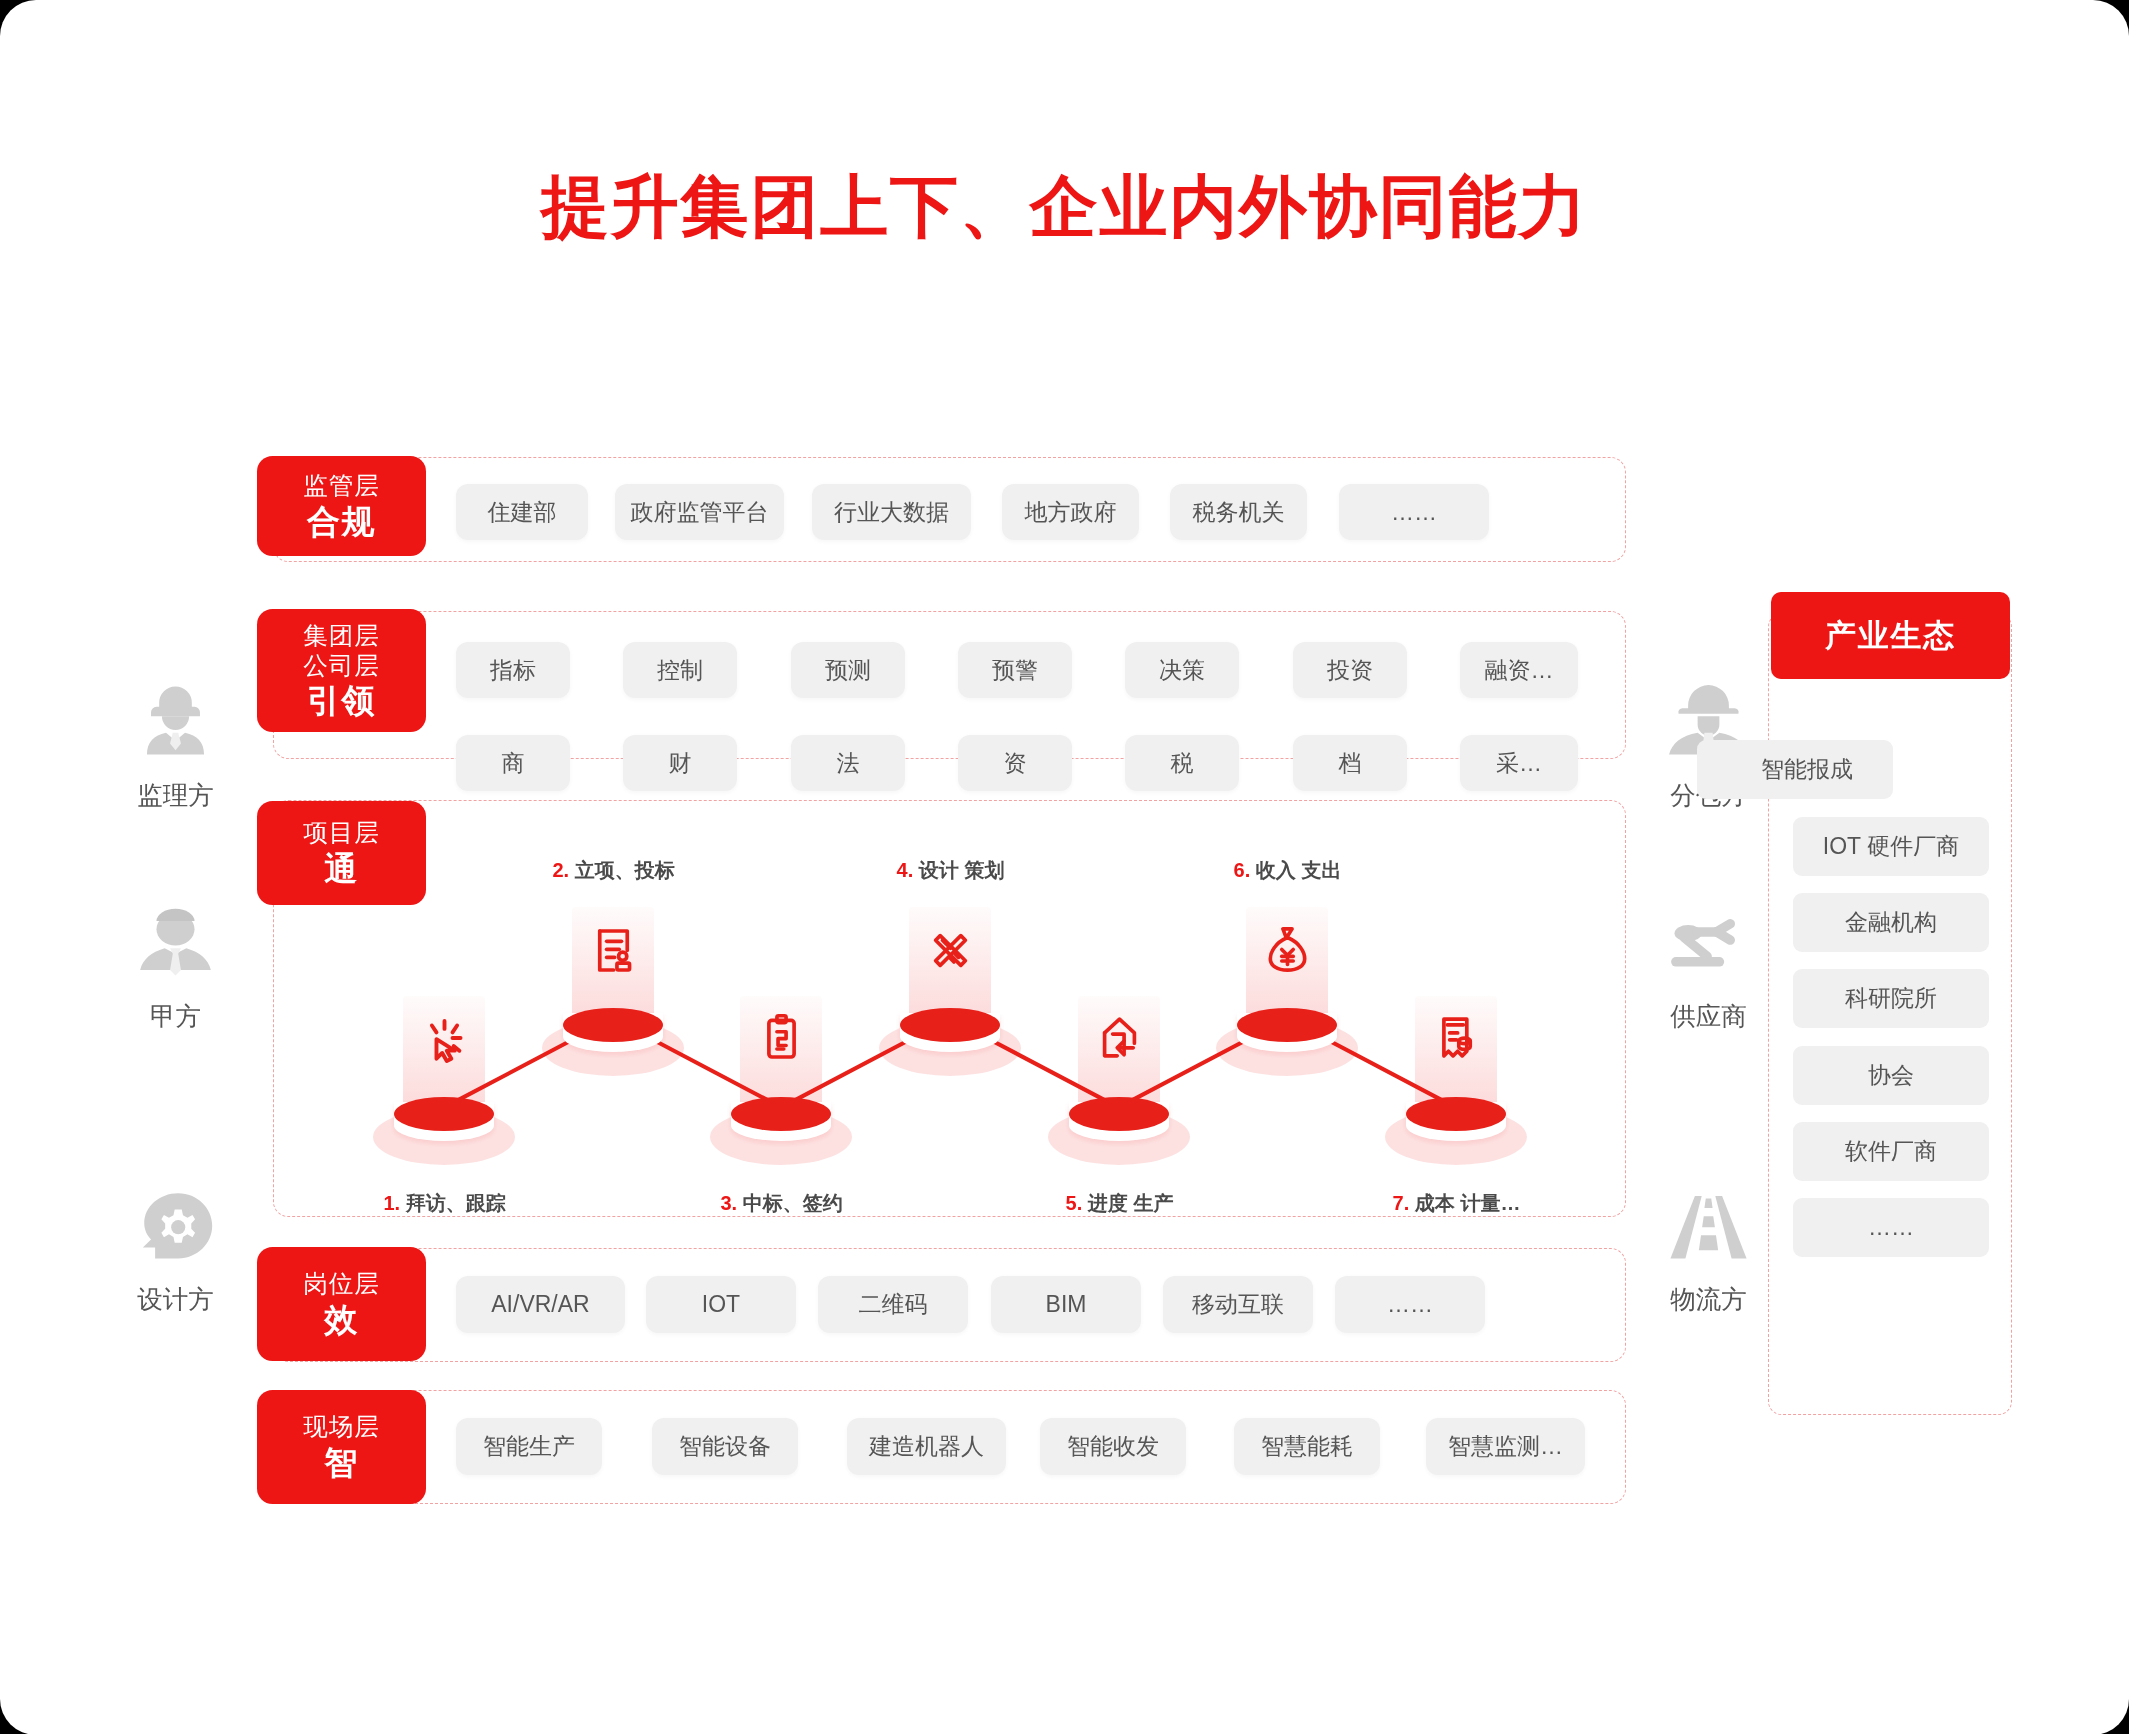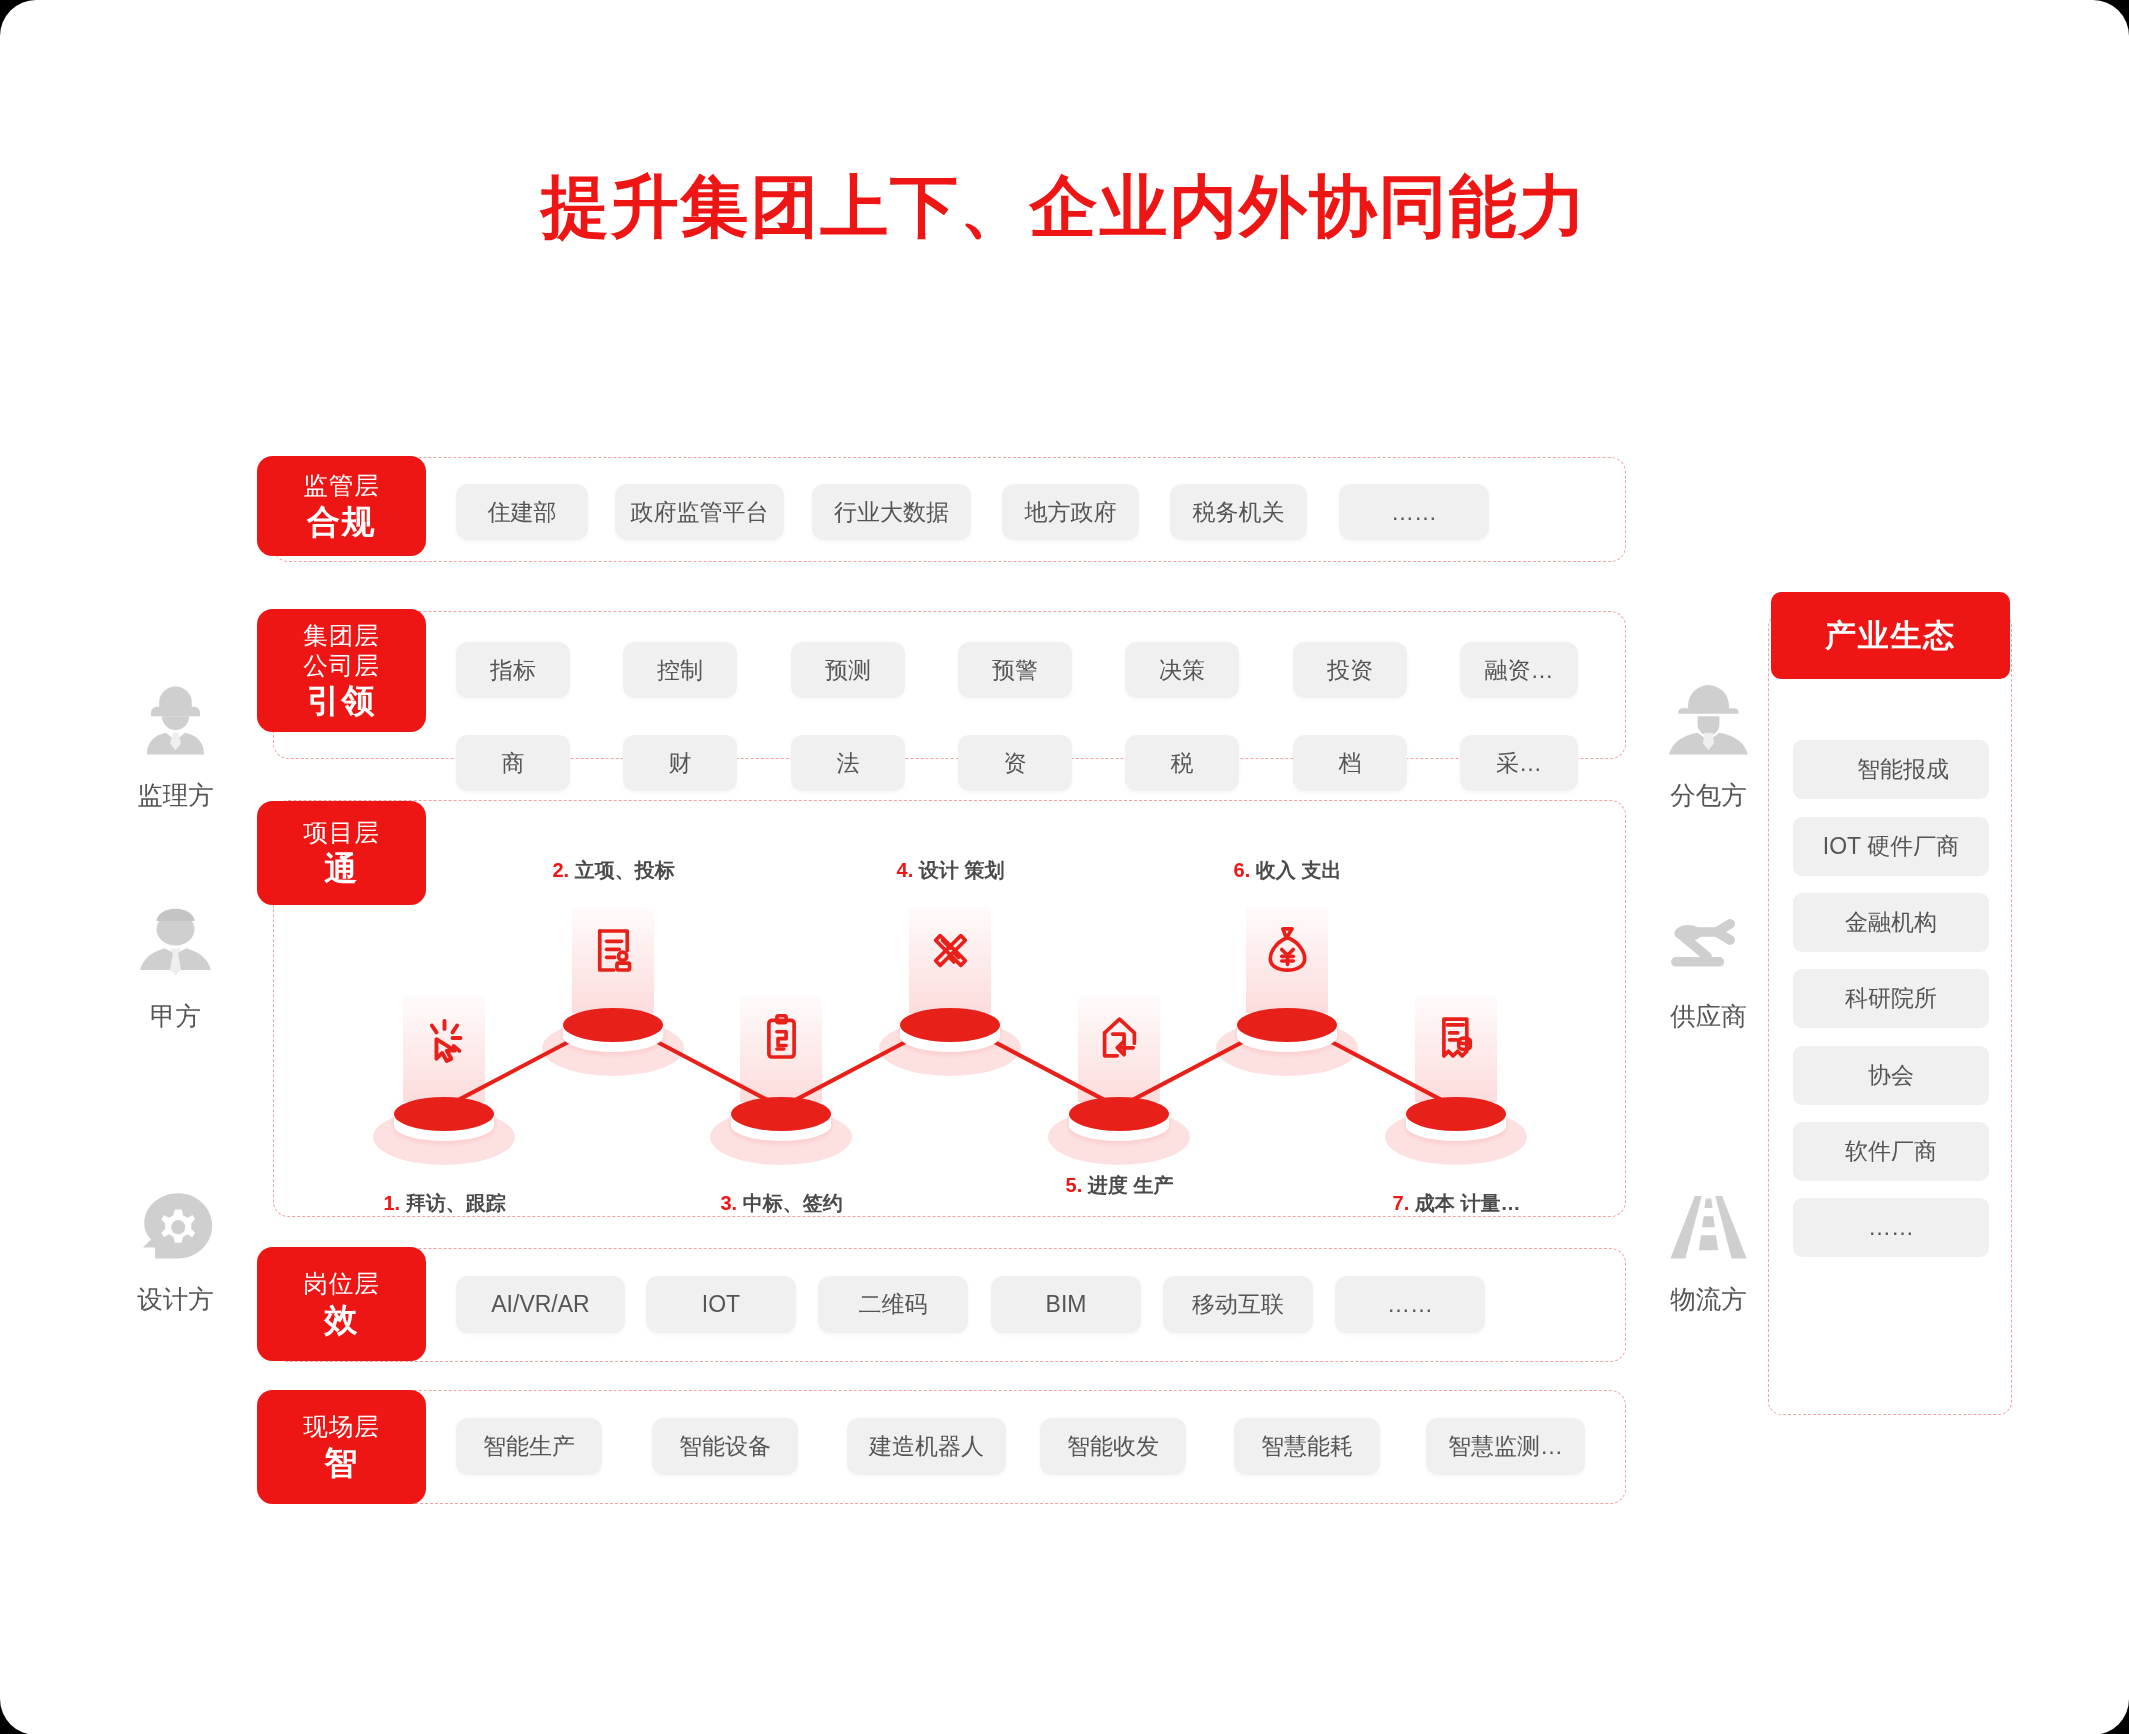--- a/index.html
+++ b/index.html
@@ -265,21 +265,21 @@
         <path d="M18 21 L28 21 L28 38"></path>
         <path d="M36 33 L23 33"></path>
           <path d="M28 27 L22 33 L28 39"></path>
       </svg>
     </div>
     <div class="pod" style="top:101px;">
       <div class="halo"></div>
       <div class="body"></div>
       <div class="top"></div>
     </div>
-    <div class="cap" style="top:176px;">
+    <div class="cap" style="top:194px;">
       <b>5.</b>
       <span>进度 生产</span>
     </div>
   </div>
 
   <div class="node" style="left:1205px;top:907px;">
     <div class="beam" style="top:0px;height:114px;"></div>
     <div class="ico" style="top:14.6px;">
       <svg width="55" height="55" viewBox="0 0 48 48" fill="none" stroke="#E8201A" stroke-width="3.2" stroke-linecap="round" stroke-linejoin="round">
         <path d="M20 6 L28 6 L23 14 L25 14 C34 18 39 26 39 32 C39 38 33 42 24 42 C15 42 9 38 9 32 C9 26 14 18 23 14 Z"></path>
@@ -416,21 +416,21 @@
         <path d="M30 10 h4 l1 7 h-6 z"></path>
         <path d="M28.5 23 h7 l1.2 8 h-9.4 z"></path>
         <path d="M26.5 37 h11 l1.6 11 h-14.2 z"></path>
       </svg>
     </div>
     <div class="ac-lbl">物流方</div>
   </div>
 
   <div id="ecobox" style="left:1768px;top:613px;width:244px;height:802px;"></div>
   <div id="ecohead" style="left:1771px;top:592px;width:239px;height:87px;">产业生态</div>
-  <div class="ecoitem" style="left:1793px;top:740px;width:196px;height:59px;padding-left:24px;">智能报成</div>
+  <div class="ecoitem" style="left:1697px;top:740px;width:196px;height:59px;padding-left:24px;">智能报成</div>
   <div class="ecoitem" style="left:1793px;top:817px;width:196px;height:59px;">IOT 硬件厂商</div>
   <div class="ecoitem" style="left:1793px;top:893px;width:196px;height:59px;">金融机构</div>
   <div class="ecoitem" style="left:1793px;top:969px;width:196px;height:59px;">科研院所</div>
   <div class="ecoitem" style="left:1793px;top:1046px;width:196px;height:59px;">协会</div>
   <div class="ecoitem" style="left:1793px;top:1122px;width:196px;height:59px;">软件厂商</div>
   <div class="ecoitem" style="left:1793px;top:1198px;width:196px;height:59px;">……</div>
 
 </div>
 
 

